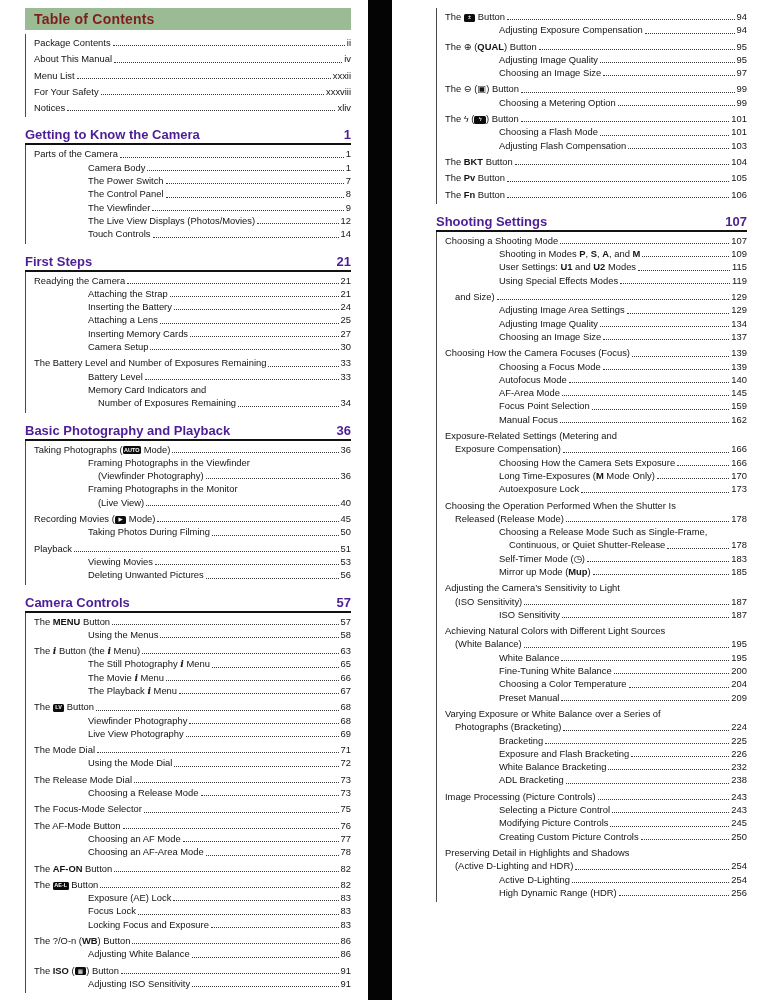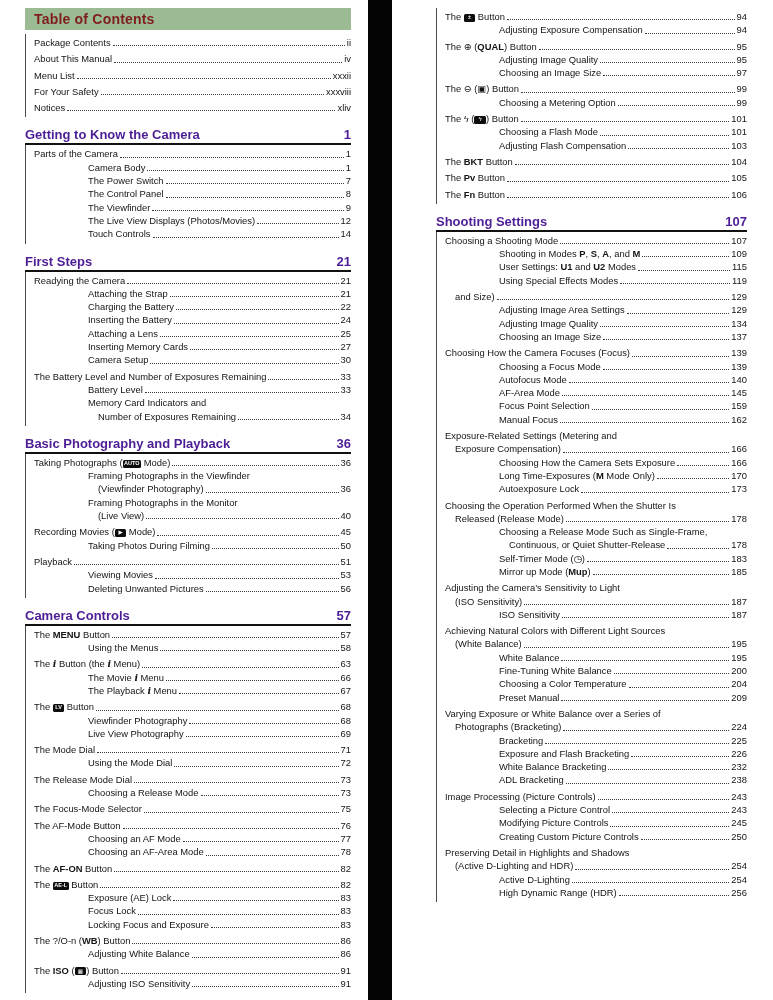--- a/index.html
+++ b/index.html
@@ -162,27 +162,20 @@
           </div>
           <div class="entry ind1">
             <div class="row">
               <span class="lbl">Attaching the Strap</span>
               <span class="leader"></span>
               <span class="pg">21</span>
             </div>
           </div>
           <div class="entry ind1">
             <div class="row">
-              <span class="lbl">Charging the Battery</span>
-              <span class="leader"></span>
-              <span class="pg">22</span>
-            </div>
-          </div>
-          <div class="entry ind1">
-            <div class="row">
               <span class="lbl">Inserting the Battery</span>
               <span class="leader"></span>
               <span class="pg">24</span>
             </div>
           </div>
           <div class="entry ind1">
             <div class="row">
               <span class="lbl">Attaching a Lens</span>
               <span class="leader"></span>
               <span class="pg">25</span>
@@ -316,20 +309,27 @@
           </div>
           <div class="entry ind0">
             <div class="row">
               <span class="lbl">The <i class="ital-i">i</i> Button (the <i class="ital-i">i</i> Menu)</span>
               <span class="leader"></span>
               <span class="pg">63</span>
             </div>
           </div>
           <div class="entry ind1">
             <div class="row">
+              <span class="lbl">The Still Photography <i class="ital-i">i</i> Menu</span>
+              <span class="leader"></span>
+              <span class="pg">65</span>
+            </div>
+          </div>
+          <div class="entry ind1">
+            <div class="row">
               <span class="lbl">The Movie <i class="ital-i">i</i> Menu</span>
               <span class="leader"></span>
               <span class="pg">66</span>
             </div>
           </div>
           <div class="entry ind1">
             <div class="row">
               <span class="lbl">The Playback <i class="ital-i">i</i> Menu</span>
               <span class="leader"></span>
               <span class="pg">67</span>

